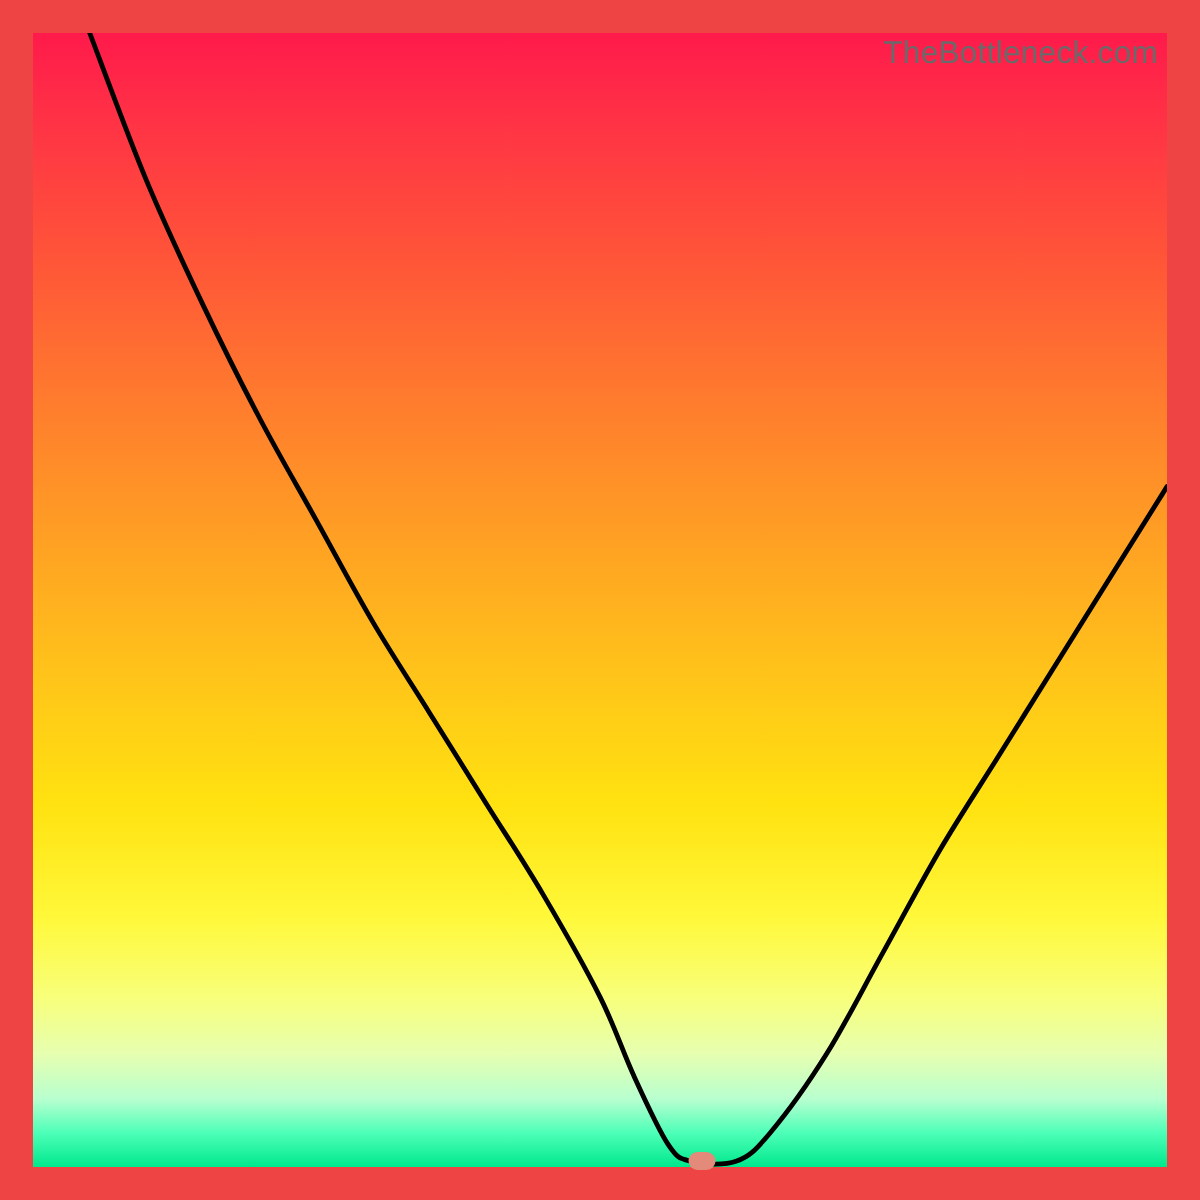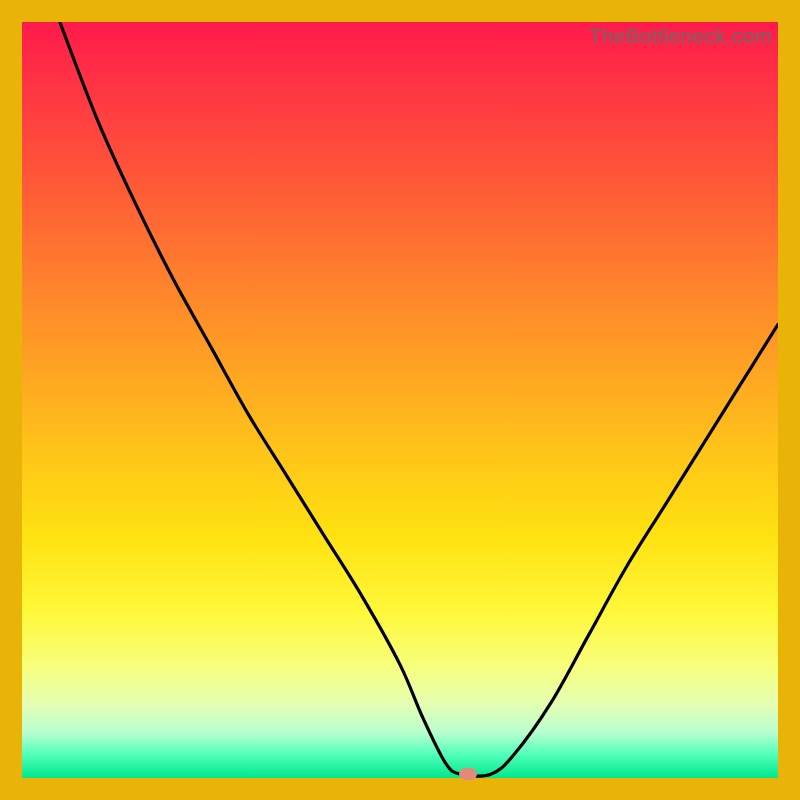--- a/index.html
+++ b/index.html
@@ -8,21 +8,21 @@
     width: 800px;
     height: 800px;
     background: #000;
     font-family: Arial, Helvetica, sans-serif;
     overflow: hidden;
   }
   .frame {
     position: relative;
     width: 800px;
     height: 800px;
-    background: #eab308;
+    background: #ef4444;
   }
   .plot {
     position: absolute;
     left: 22px;
     top: 22px;
     width: 756px;
     height: 756px;
     background: linear-gradient(to bottom,
       #ff1a4b 0%,
       #ff3345 8%,

